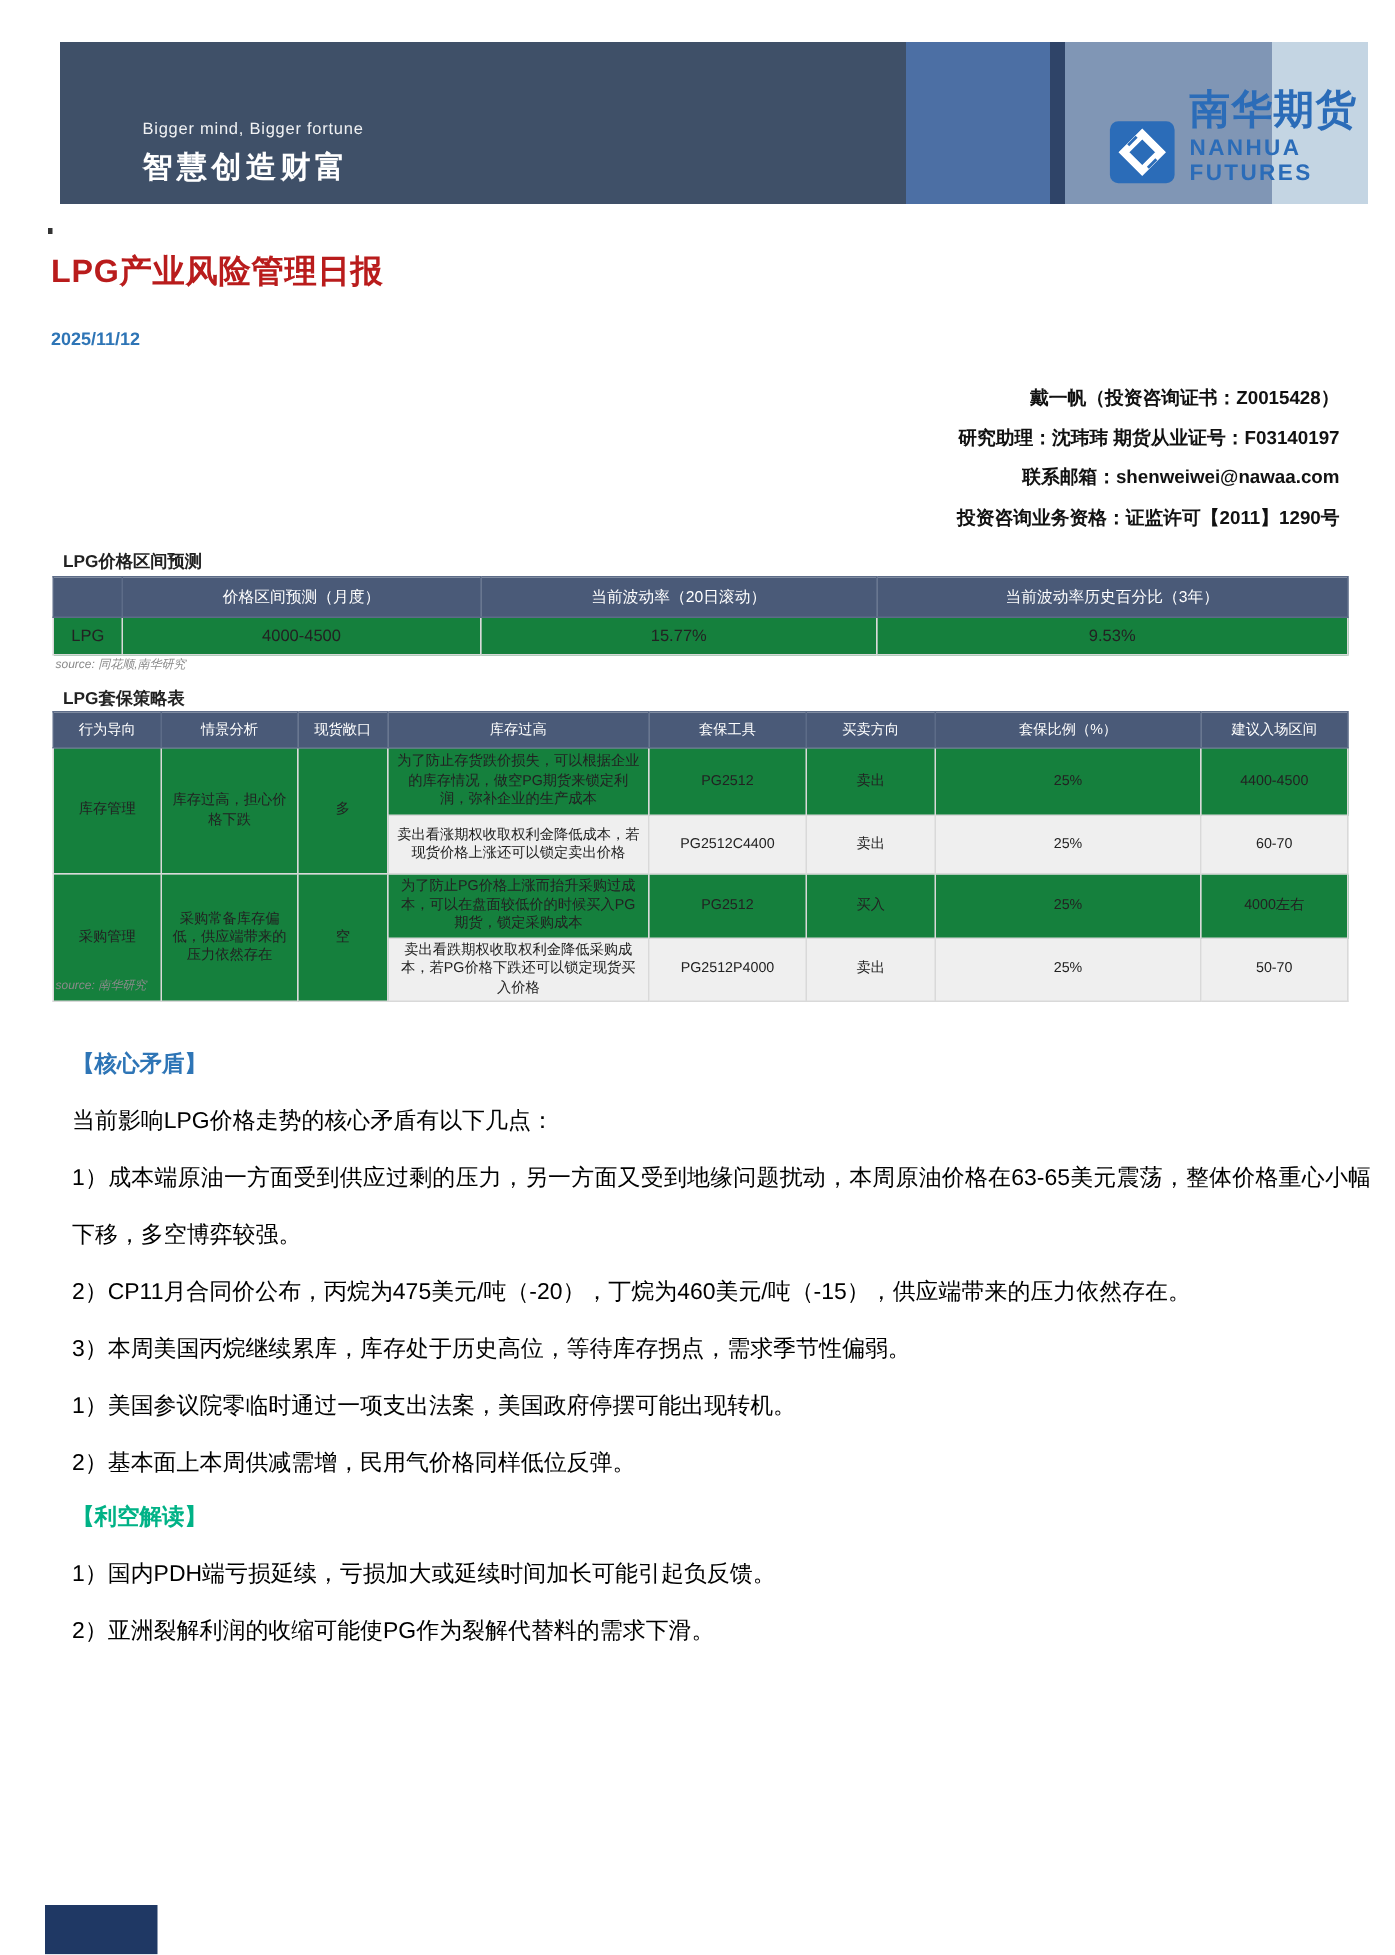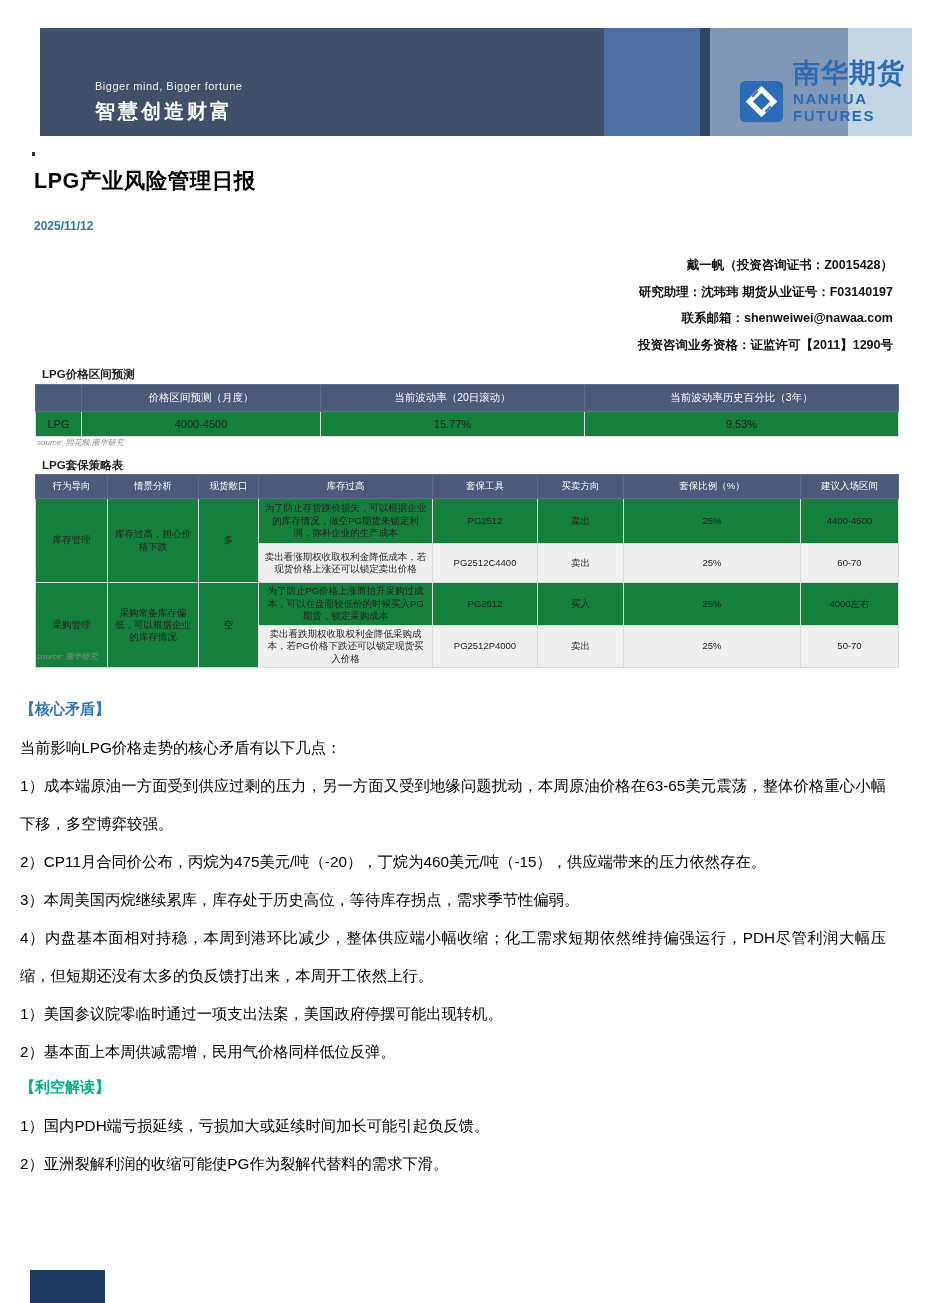--- a/index.html
+++ b/index.html
@@ -18,21 +18,21 @@
   .slogan-cn{margin-top:6px;font-size:20px;font-weight:bold;letter-spacing:3px;}
   .logo{position:absolute;left:698px;top:31px;display:flex;align-items:flex-end;}
   .logo-icon{width:47px;height:45px;flex:0 0 auto;}
   .logo-text{margin-left:8px;color:#2B6CB8;}
   .logo-cn{font-size:27px;font-weight:bold;letter-spacing:1px;line-height:1.1;}
   .logo-en{font-size:15px;font-weight:bold;letter-spacing:1.6px;margin-top:1px;}
 
   .tiny-dot{position:absolute;left:32px;top:152px;width:3px;height:4px;background:#333;}
 
   
-  .title{position:absolute;left:34px;top:166px;font-size:21.5px;font-weight:bold;color:#000000;letter-spacing:.5px;}
+  .title{position:absolute;left:34px;top:166px;font-size:21.5px;font-weight:bold;color:#b91c1c;letter-spacing:.5px;}
   .date{position:absolute;left:34px;top:219px;font-size:12px;font-weight:bold;color:#2E75B6;}
   .contact{position:absolute;right:37px;top:252px;text-align:right;font-size:12.5px;
            font-weight:600;line-height:26.5px;color:#111;}
 
   
   .tbl-label{position:absolute;left:42px;font-size:11.5px;font-weight:600;color:#222;}
   .src{position:absolute;left:37px;font-size:8px;font-style:italic;color:#8a8a8a;}
   table{border-collapse:collapse;table-layout:fixed;}
   th{background:#4A5A78;color:#fff;font-weight:normal;text-align:center;
      border:1px solid #5d6c88;}
@@ -42,21 +42,21 @@
   .ptable th{height:24px;font-size:10.5px;}
   .ptable td{height:22px;font-size:11px;}
 
   .htable{position:absolute;left:35px;top:474px;width:863px;}
   .htable th{height:21px;font-size:9.5px;}
   .htable td{font-size:9.5px;line-height:1.3;padding:2px 4px;}
   .htable .alt{background:#EFEFEF;}
   .r1 td{height:40px;} .r2 td{height:34px;} .r3 td{height:38px;} .r4 td{height:31px;}
 
   
-  .analysis{position:absolute;left:20px;top:700px;width:866px;font-size:15.3px;color:#000;}
+  .analysis{position:absolute;left:48px;top:700px;width:866px;font-size:15.3px;color:#000;}
   .sec-h{font-size:15px;font-weight:bold;margin:0 0 10px 0;}
   .sec-h.core{color:#2E75B6;}
   .sec-h.bull{color:#C00000;margin-top:7px;}
   .sec-h.bear{color:#00B286;margin-top:7px;}
   .analysis p{margin:0;line-height:38px;text-align:justify;}
 
   .footer-box{position:absolute;left:30px;top:1270px;width:75px;height:33px;background:#1F3864;}
 </style>
 </head>
 <body>
@@ -163,21 +163,21 @@
       </tr>
       <tr class="r2">
         <td class="alt">卖出看涨期权收取权利金降低成本，若现货价格上涨还可以锁定卖出价格</td>
         <td class="alt">PG2512C4400</td>
         <td class="alt">卖出</td>
         <td class="alt">25%</td>
         <td class="alt">60-70</td>
       </tr>
       <tr class="r3">
         <td rowspan="2">采购管理</td>
-        <td rowspan="2">采购常备库存偏低，可以根据企业的库存情况</td>
+        <td rowspan="2">采购常备库存偏低，供应端带来的压力依然存在</td>
         <td rowspan="2">空</td>
         <td>为了防止PG价格上涨而抬升采购过成本，可以在盘面较低价的时候买入PG期货，锁定采购成本</td>
         <td>PG2512</td>
         <td>买入</td>
         <td>25%</td>
         <td>4000左右</td>
       </tr>
       <tr class="r4">
         <td class="alt">卖出看跌期权收取权利金降低采购成本，若PG价格下跌还可以锁定现货买入价格</td>
         <td class="alt">PG2512P4000</td>
@@ -188,21 +188,20 @@
     </tbody>
   </table>
   <div class="src" style="top:651px;">source: 南华研究</div>
 
   <div class="analysis">
     <div class="sec-h core">【核心矛盾】</div>
     <p>当前影响LPG价格走势的核心矛盾有以下几点：</p>
     <p>1）成本端原油一方面受到供应过剩的压力，另一方面又受到地缘问题扰动，本周原油价格在63-65美元震荡，整体价格重心小幅下移，多空博弈较强。</p>
     <p>2）CP11月合同价公布，丙烷为475美元/吨（-20），丁烷为460美元/吨（-15），供应端带来的压力依然存在。</p>
     <p>3）本周美国丙烷继续累库，库存处于历史高位，等待库存拐点，需求季节性偏弱。</p>
-    <p>4）内盘基本面相对持稳，本周到港环比减少，整体供应端小幅收缩；化工需求短期依然维持偏强运行，PDH尽管利润大幅压缩，但短期还没有太多的负反馈打出来，本周开工依然上行。</p>
 
     <p>1）美国参议院零临时通过一项支出法案，美国政府停摆可能出现转机。</p>
     <p>2）基本面上本周供减需增，民用气价格同样低位反弹。</p>
 
     <div class="sec-h bear">【利空解读】</div>
     <p>1）国内PDH端亏损延续，亏损加大或延续时间加长可能引起负反馈。</p>
     <p>2）亚洲裂解利润的收缩可能使PG作为裂解代替料的需求下滑。</p>
   </div>
 
   <div class="footer-box"></div>

